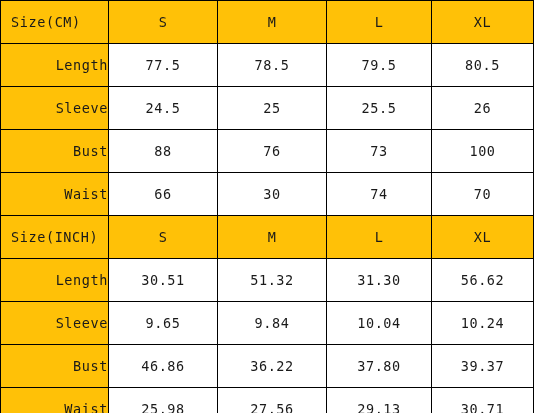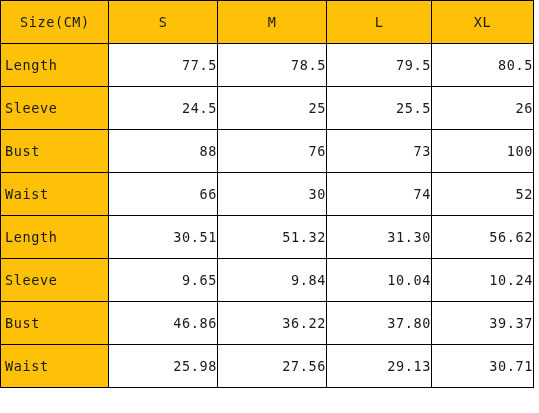--- a/index.html
+++ b/index.html
@@ -40,32 +40,32 @@
     overflow: hidden;
   }
 
   
   #size-chart tr.section-head td {
     background: #FFC107;
     text-align: center;
   }
   #size-chart tr.section-head td.row-label {
     text-align: left;
-    padding-left: 19px;
+    padding-left: 10px;
   }
 
   
   #size-chart tr.data-row td.row-label {
     background: #FFC107;
-    text-align: left;
-    padding-left: 4px;
+    text-align: right;
+    padding-left: 22px;
   }
   #size-chart tr.data-row td.value {
     background: #ffffff;
-    text-align: right;
+    text-align: center;
   }
 </style>
 </head>
 <body>
 
 <table id="size-chart">
   <colgroup>
     <col class="c-label">
       <col class="c-s">
       <col class="c-m">
@@ -104,23 +104,30 @@
       <td class="value">76</td>
       <td class="value">73</td>
       <td class="value">100</td>
     </tr>
 
     <tr class="data-row">
       <td class="row-label">Waist</td>
       <td class="value">66</td>
       <td class="value">30</td>
       <td class="value">74</td>
-      <td class="value">52</td>
+      <td class="value">70</td>
     </tr>
 
+    <tr class="section-head">
+      <td class="row-label">Size(INCH)</td>
+      <td>S</td>
+      <td>M</td>
+      <td>L</td>
+      <td>XL</td>
+    </tr>
 
     <tr class="data-row">
       <td class="row-label">Length</td>
       <td class="value">30.51</td>
       <td class="value">51.32</td>
       <td class="value">31.30</td>
       <td class="value">56.62</td>
     </tr>
 
     <tr class="data-row">

